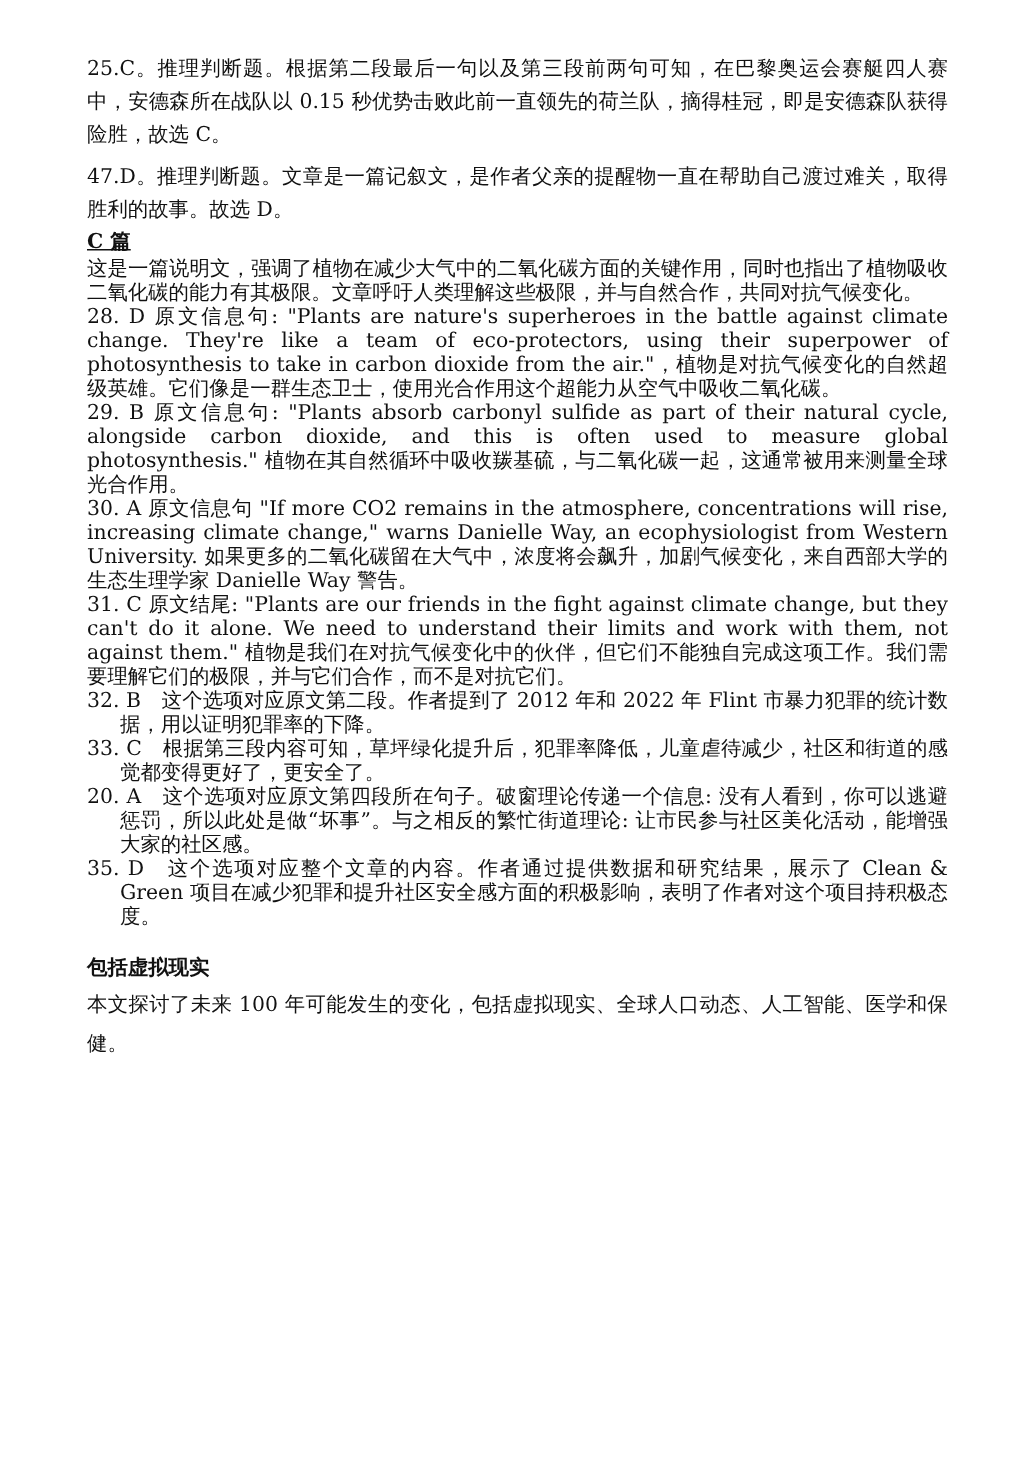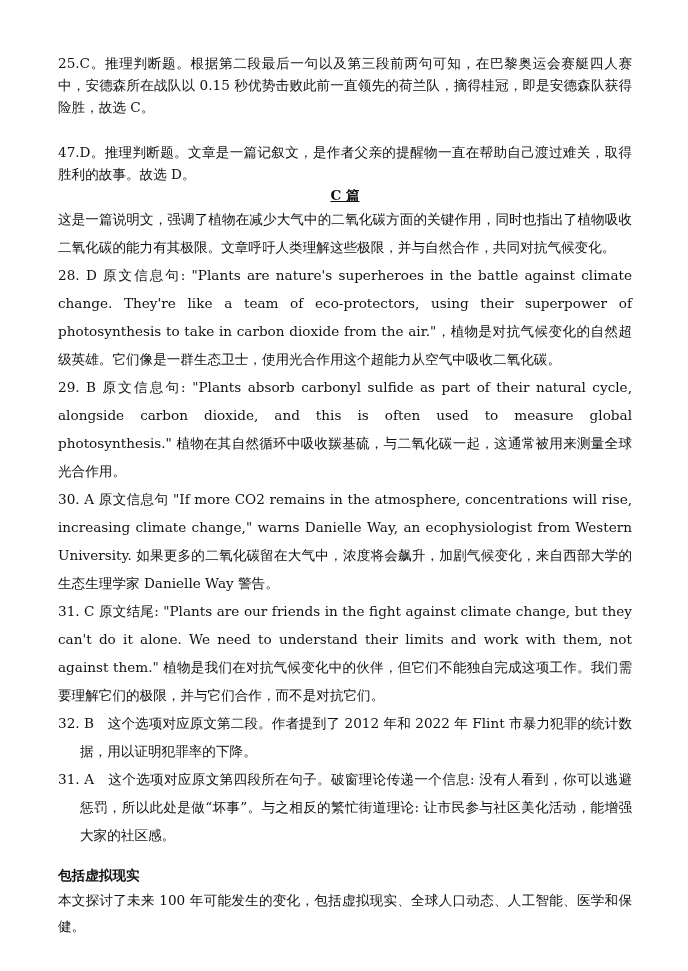--- a/index.html
+++ b/index.html
@@ -1,22 +1,22 @@
 <!DOCTYPE html>
 <html><head>
 <meta charset="utf-8">
 <style>
   html, body { margin: 0; padding: 0; background: #ffffff; }
   body { width: 688px; height: 971px; overflow: hidden; position: relative;
          font-family: "DejaVu Serif", "Liberation Serif", serif; color: #111; }
   .page { position: absolute; left: 58px; top: 29px; width: 574px; font-size: 13.6px; }
   .p { margin: 0; line-height: 22px; text-align: justify; text-justify: inter-character; }
-  .gap { margin-top: 23px; }
-  .tight { line-height: 28px; }
-  .heading { text-align: center; font-weight: bold; line-height: 20px; margin: 0; text-decoration: underline; }
+  .gap { margin-top: 6px; }
+  .tight { line-height: 16px; }
+  .heading { font-weight: bold; line-height: 20px; margin: 0; text-decoration: underline; }
   .hang { padding-left: 22px; text-indent: -22px; }
   .section-title { font-weight: bold; margin: 14px 0 0 0; line-height: 24px; }
   .loose { line-height: 26px; }
 </style>
 </head>
 <body>
 
 <div class="page">
 
   <div>
@@ -28,21 +28,23 @@
     <p class="heading">C 篇</p>
     <p class="p tight">这是一篇说明文，强调了植物在减少大气中的二氧化碳方面的关键作用，同时也指出了植物吸收二氧化碳的能力有其极限。文章呼吁人类理解这些极限，并与自然合作，共同对抗气候变化。</p>
     <p class="p tight">28. D  原文信息句: "Plants are nature's superheroes in the battle against climate change. They're like a team of eco-protectors, using their superpower of photosynthesis to take in carbon dioxide from the air."，植物是对抗气候变化的自然超级英雄。它们像是一群生态卫士，使用光合作用这个超能力从空气中吸收二氧化碳。</p>
     <p class="p tight">29. B  原文信息句: "Plants absorb carbonyl sulfide as part of their natural cycle, alongside carbon dioxide, and this is often used to measure global photosynthesis." 植物在其自然循环中吸收羰基硫，与二氧化碳一起，这通常被用来测量全球光合作用。</p>
     <p class="p tight">30. A  原文信息句  "If more CO2 remains in the atmosphere, concentrations will rise, increasing climate change," warns Danielle Way, an ecophysiologist from Western University.  如果更多的二氧化碳留在大气中，浓度将会飙升，加剧气候变化，来自西部大学的生态生理学家 Danielle Way 警告。</p>
     <p class="p tight">31. C  原文结尾: "Plants are our friends in the fight against climate change, but they can't do it alone. We need to understand their limits and work with them, not against them."  植物是我们在对抗气候变化中的伙伴，但它们不能独自完成这项工作。我们需要理解它们的极限，并与它们合作，而不是对抗它们。</p>
   </div>
 
   <div>
     <p class="p tight hang">32. B　这个选项对应原文第二段。作者提到了 2012 年和 2022 年 Flint 市暴力犯罪的统计数据，用以证明犯罪率的下降。</p>
-    <p class="p tight hang">31. A　这个选项对应原文第四段所在句子。破窗理论传递一个信息: 没有人看到，你可以逃避惩罚，所以此处是做“坏事”。与之相反的繁忙街道理论: 让市民参与社区美化活动，能增强大家的社区感。</p>
+    <p class="p tight hang">33. C　根据第三段内容可知，草坪绿化提升后，犯罪率降低，儿童虐待减少，社区和街道的感觉都变得更好了，更安全了。</p>
+    <p class="p tight hang">20. A　这个选项对应原文第四段所在句子。破窗理论传递一个信息: 没有人看到，你可以逃避惩罚，所以此处是做“坏事”。与之相反的繁忙街道理论: 让市民参与社区美化活动，能增强大家的社区感。</p>
+    <p class="p tight hang">35. D　这个选项对应整个文章的内容。作者通过提供数据和研究结果，展示了 Clean &amp; Green 项目在减少犯罪和提升社区安全感方面的积极影响，表明了作者对这个项目持积极态度。</p>
   </div>
 
   <div>
     <p class="section-title">包括虚拟现实</p>
     <p class="p loose">本文探讨了未来 100 年可能发生的变化，包括虚拟现实、全球人口动态、人工智能、医学和保健。</p>
 
   </div>
 
 </div>
 

